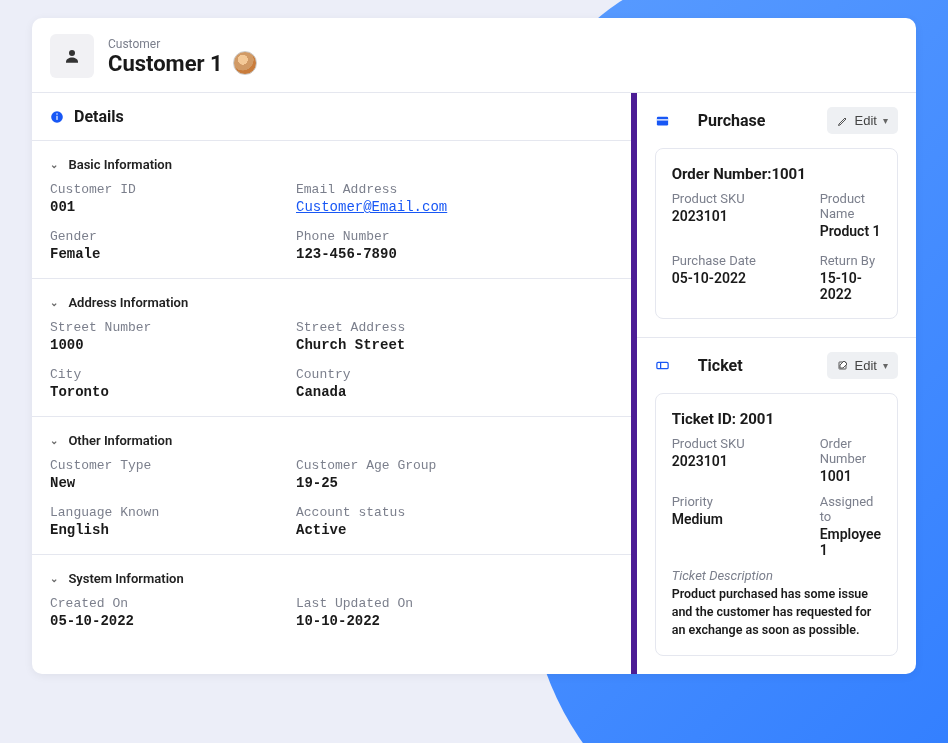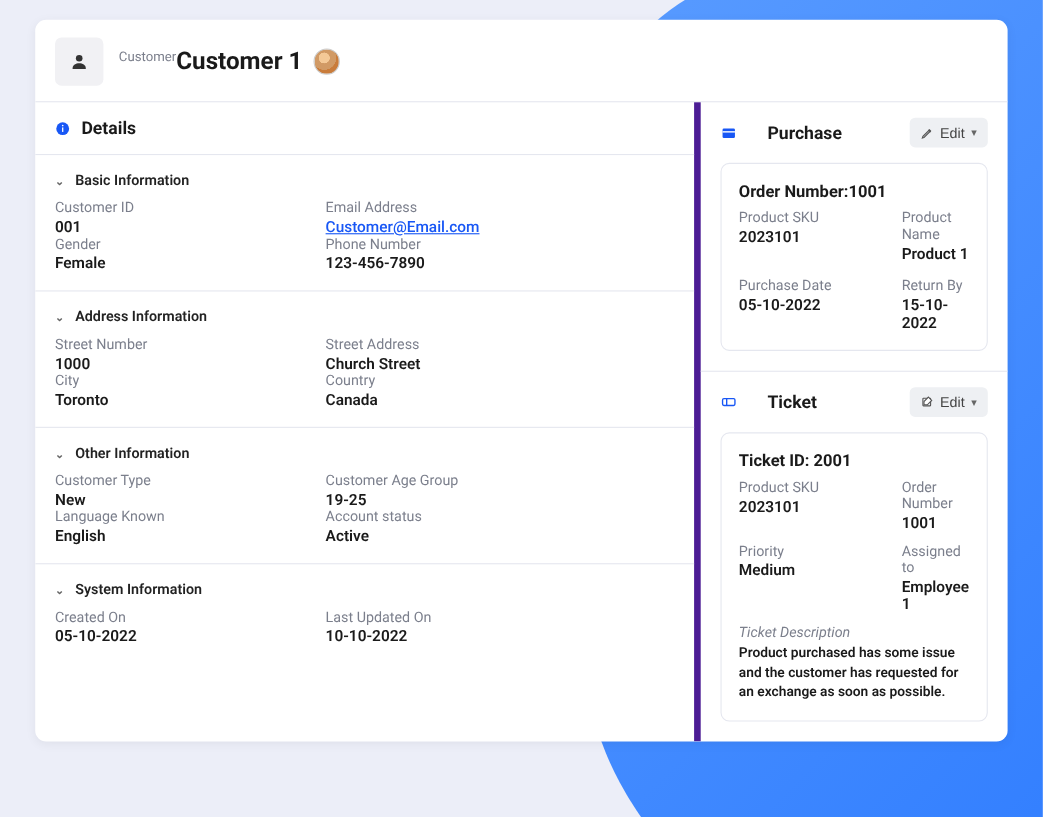--- a/index.html
+++ b/index.html
@@ -40,21 +40,21 @@
     }
     .header-icon {
       width: 44px;
       height: 44px;
       background: #f1f1f4;
       border-radius: 6px;
       display: flex;
       align-items: center;
       justify-content: center;
     }
-    .header-text { display: flex; }
+    .header-text { display: flex; flex-direction: column; }
     .header-label { font-size: 12px; color: #7b7f8c; }
     .header-title {
       font-size: 22px;
       font-weight: 700;
       color: #1a1a1a;
       display: flex;
       align-items: flex-start;
       gap: 10px;
     }
     .avatar {
@@ -94,20 +94,22 @@
       align-items: center;
       gap: 10px;
       font-size: 13px;
       font-weight: 600;
       color: #222;
       padding: 6px 0 10px;
     }
     .grid {
       display: grid;
       grid-template-columns: 246px 1fr;
+      row-gap: 14px;
+      font-family: Liberation Mono, monospace;
     }
     .field-label {
       font-size: 13px;
       color: #7b7f8c;
       margin-bottom: 2px;
     }
     .field-value {
       font-size: 14px;
       font-weight: 600;
       color: #1a1a1a;

